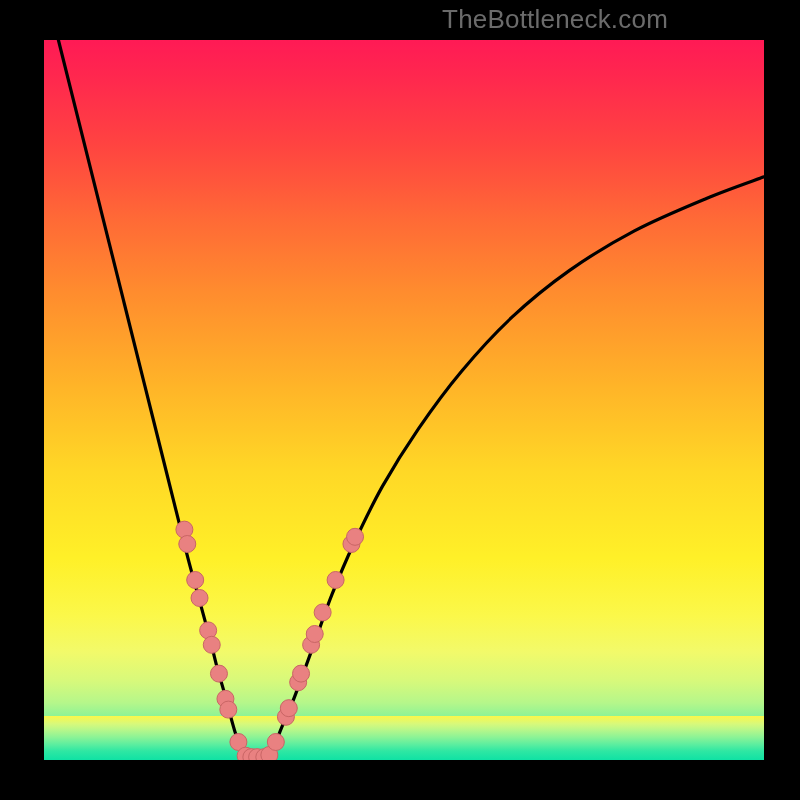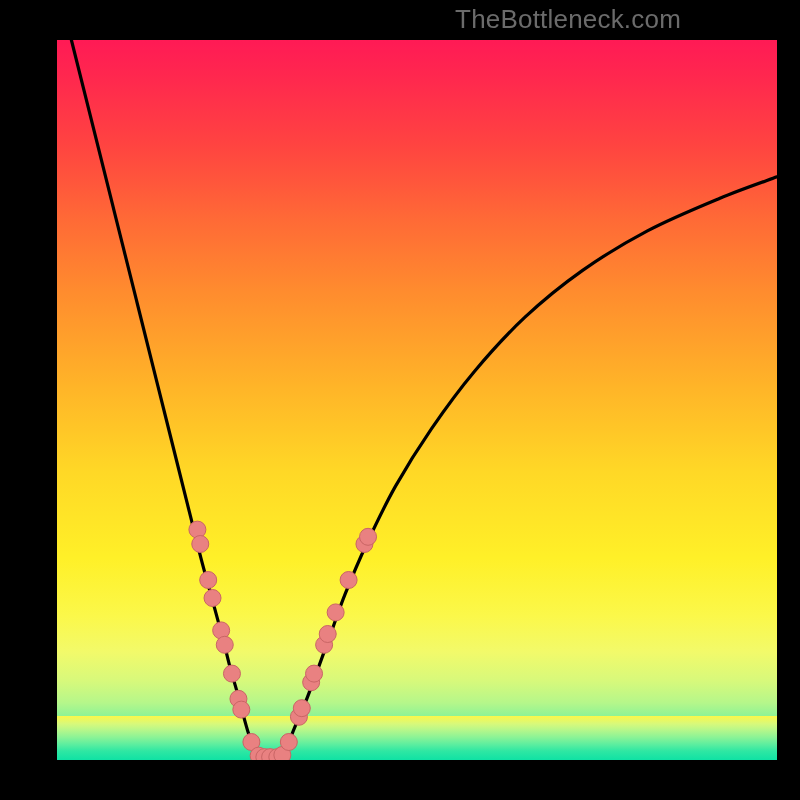--- a/index.html
+++ b/index.html
@@ -6,21 +6,21 @@
     margin: 0;
     padding: 0;
     width: 800px;
     height: 800px;
     overflow: hidden;
     background: #000;
     font-family: Arial, Helvetica, sans-serif;
   }
   .frame {
     position: absolute;
-    left: 17px;
+    left: 4px;
     top: 0;
     width: 672px;
     height: 800px;
     background: #000;
   }
   .plot-area {
     position: absolute;
     left: 40px;
     top: 40px;
     width: 720px;

